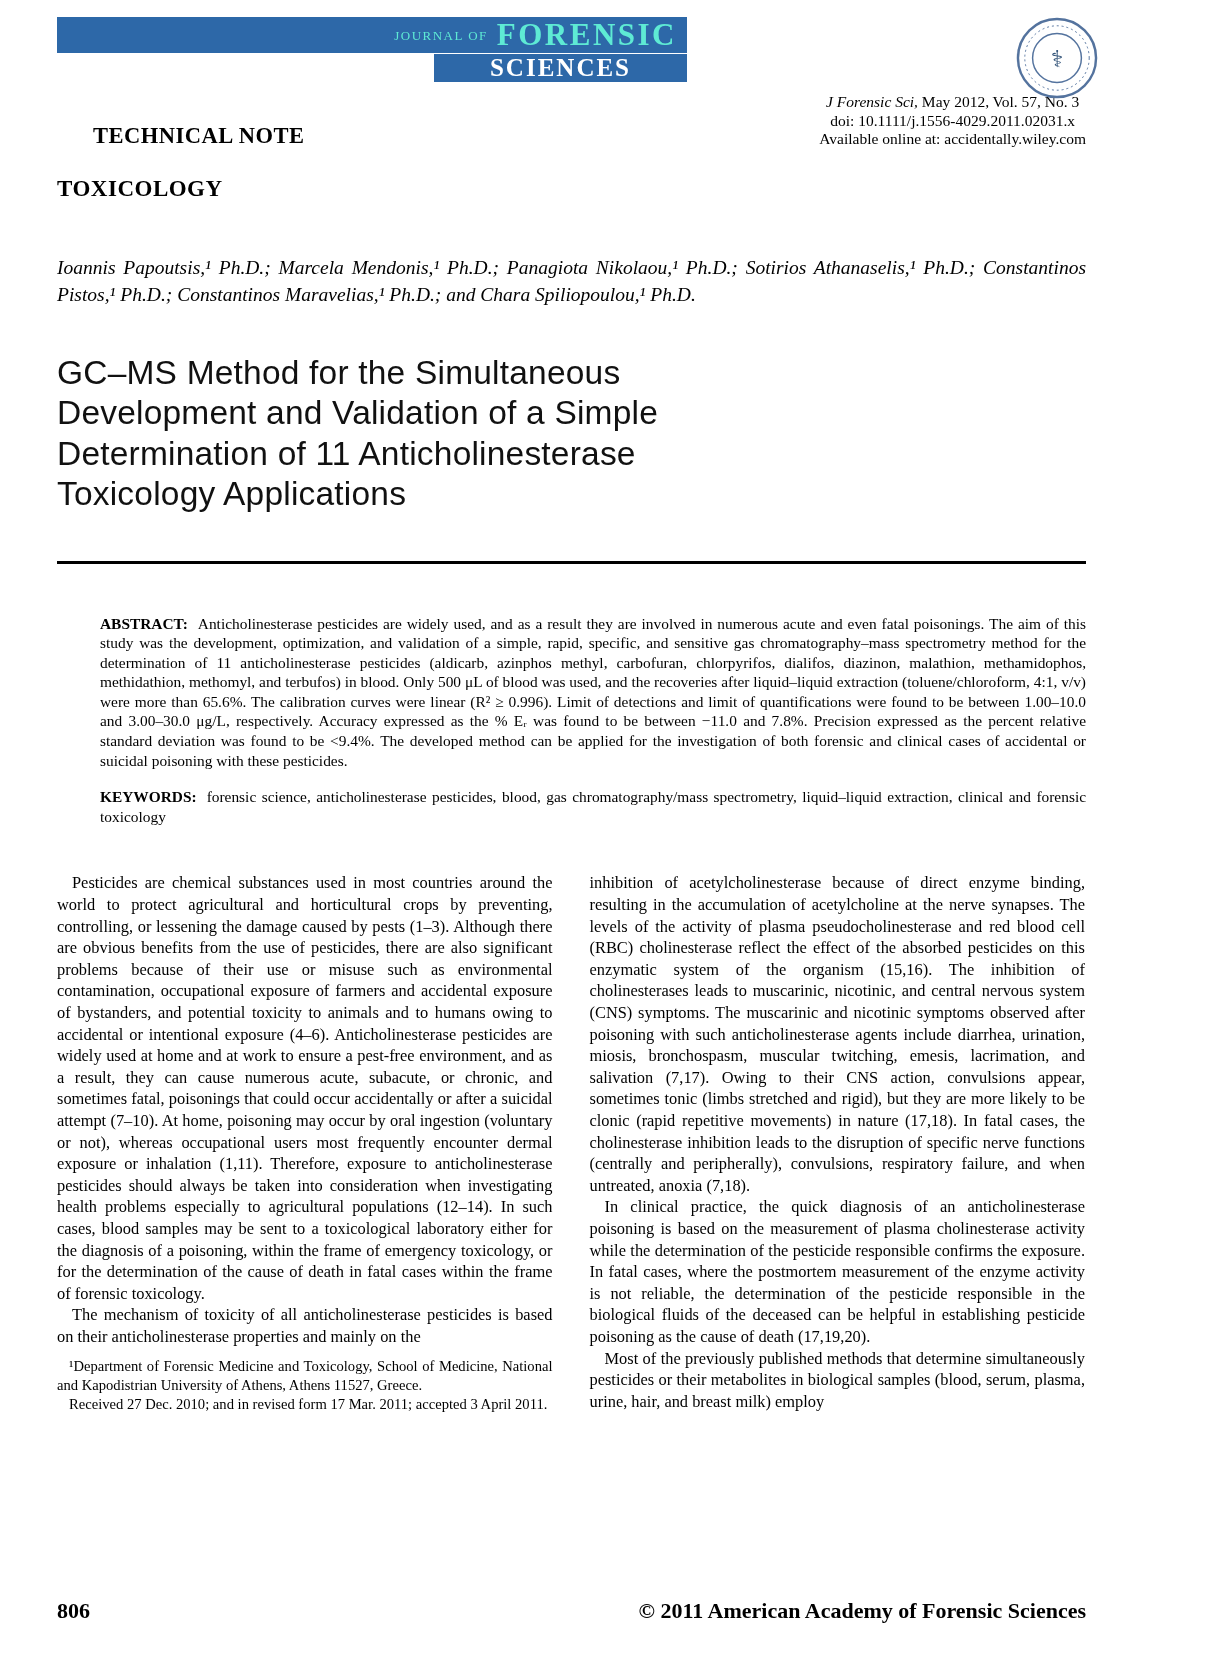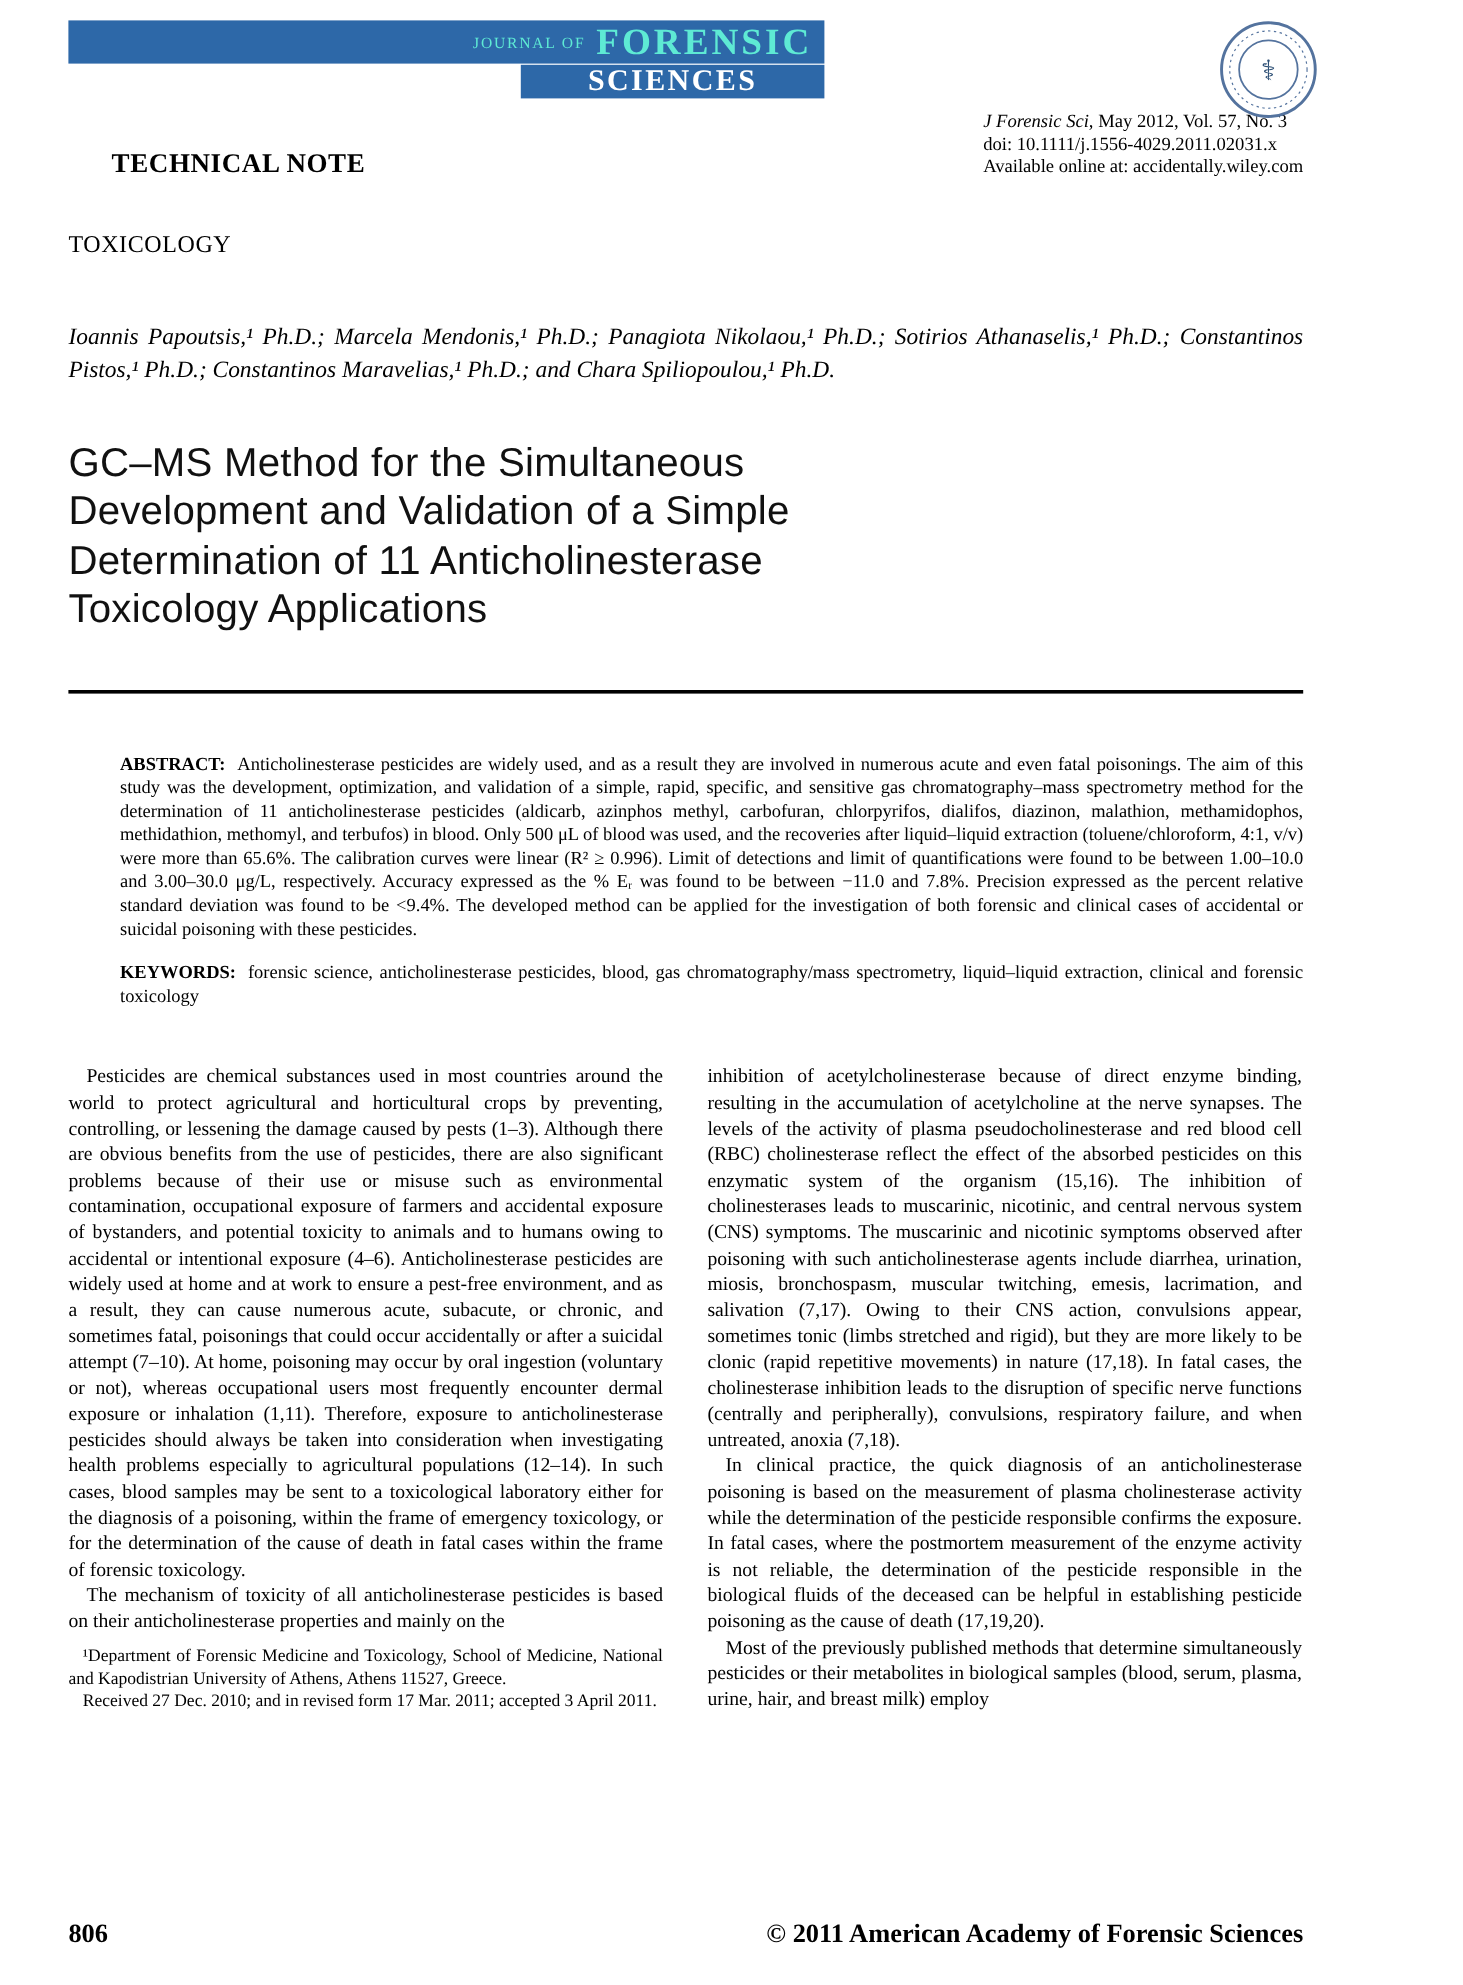--- a/index.html
+++ b/index.html
@@ -62,28 +62,28 @@
     justify-content: space-between;
     align-items: flex-end;
   }
   .section-label {
     font-size: 22.5px;
     font-weight: bold;
     letter-spacing: 0.5px;
     margin-left: 36px;
   }
   .citation {
-    text-align: left;
+    text-align: center;
     font-size: 15.5px;
     line-height: 18.5px;
   }
   .category {
-    margin-top: 44px;
-    font-size: 20px;
-    font-weight: normal;
+    margin-top: 27px;
+    font-size: 23px;
+    font-weight: bold;
     letter-spacing: 0.5px;
   }
 
   
   .authors {
     margin-top: 52px;
     font-style: italic;
     font-size: 19.5px;
     line-height: 27.5px;
     text-align: justify;

